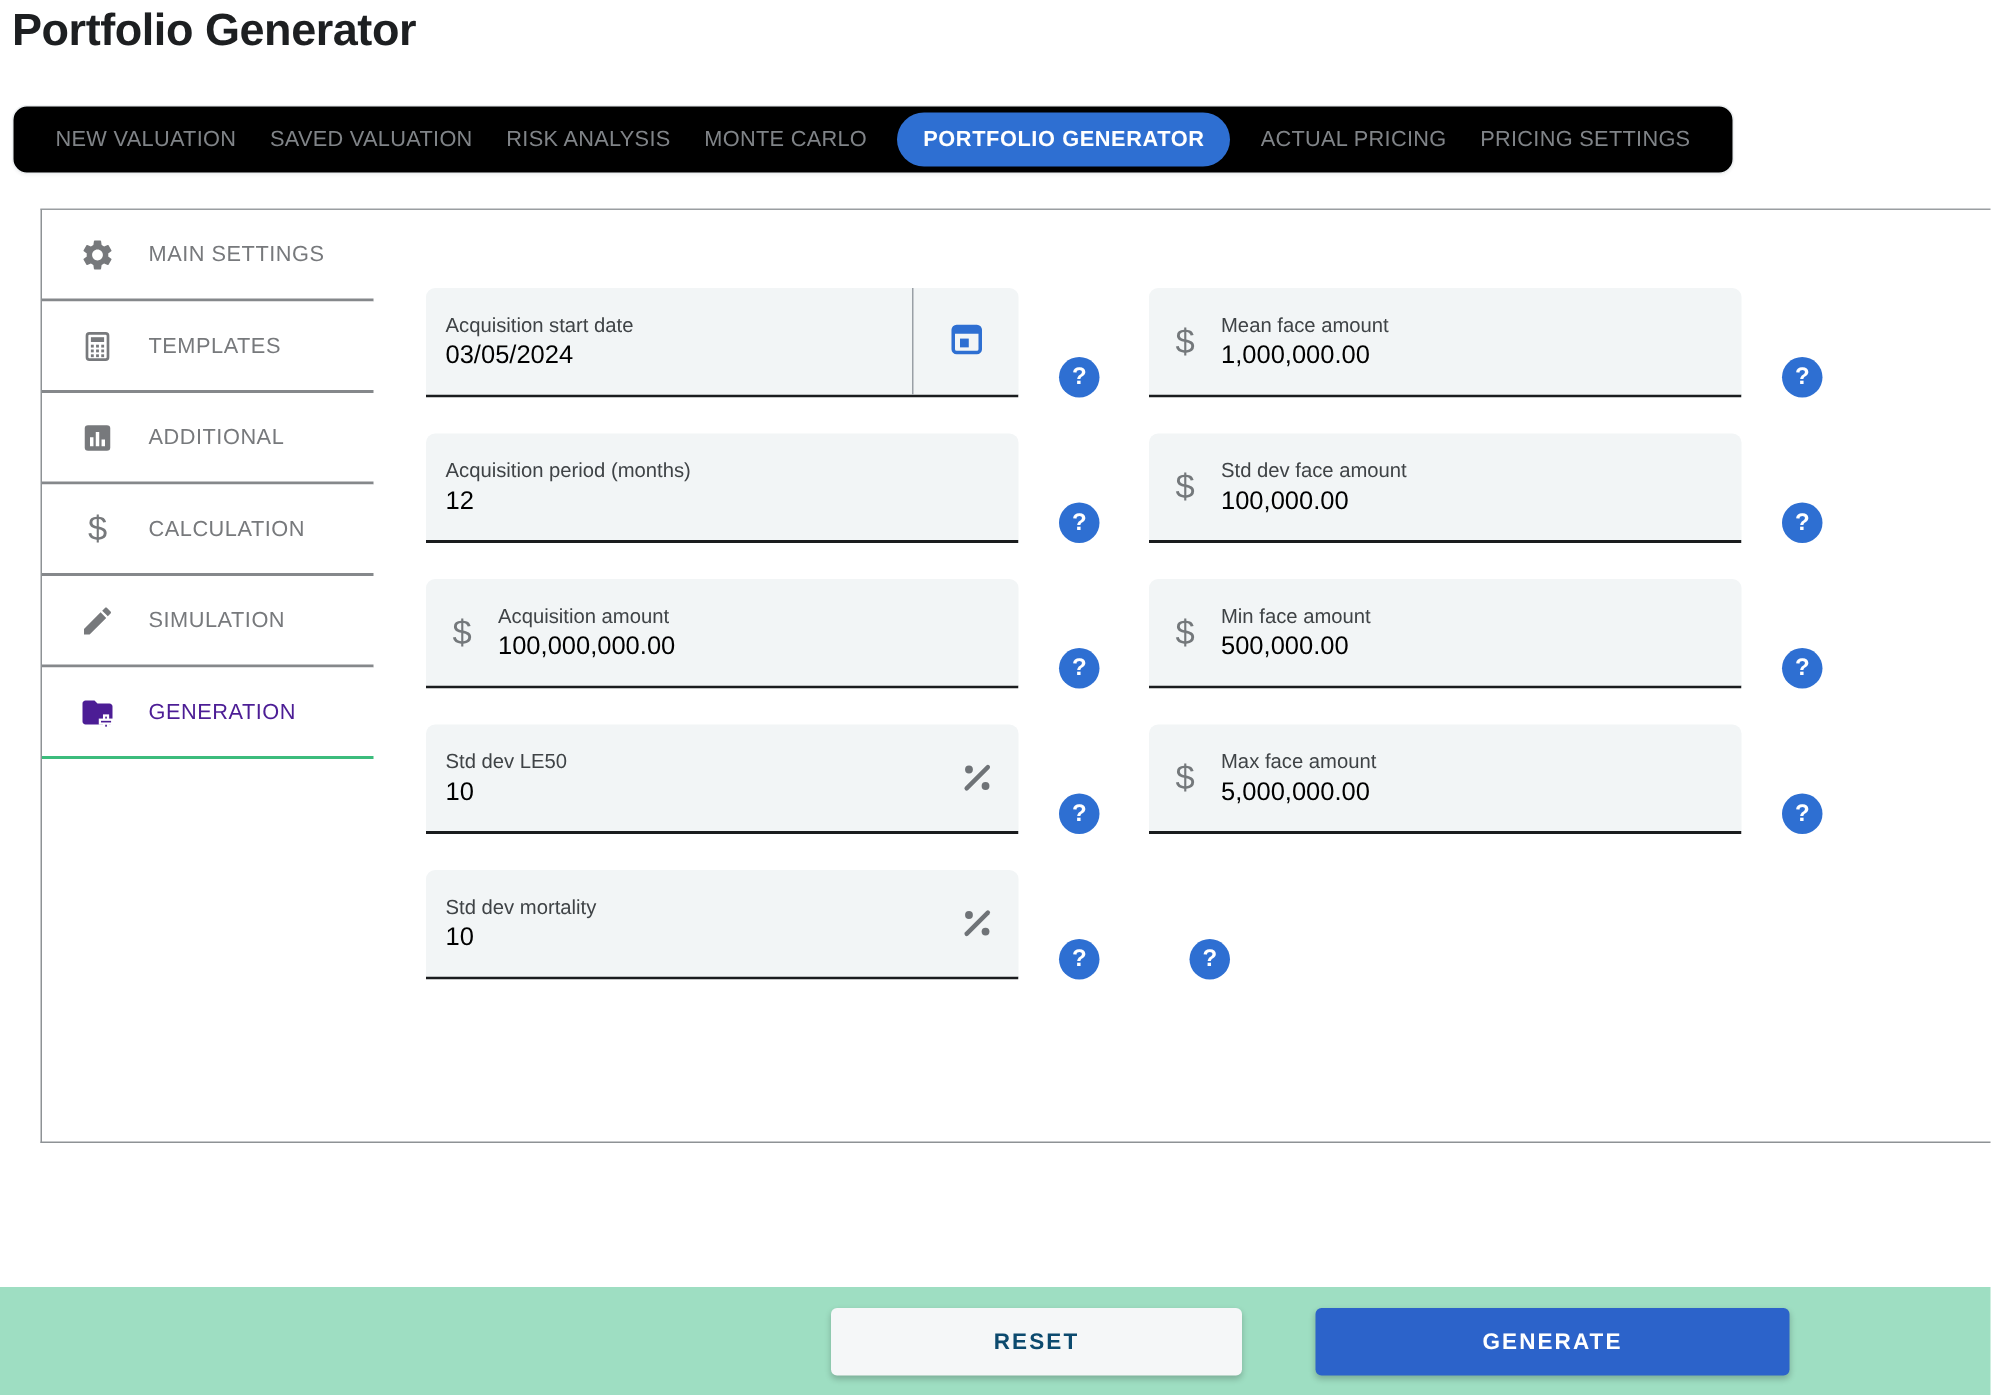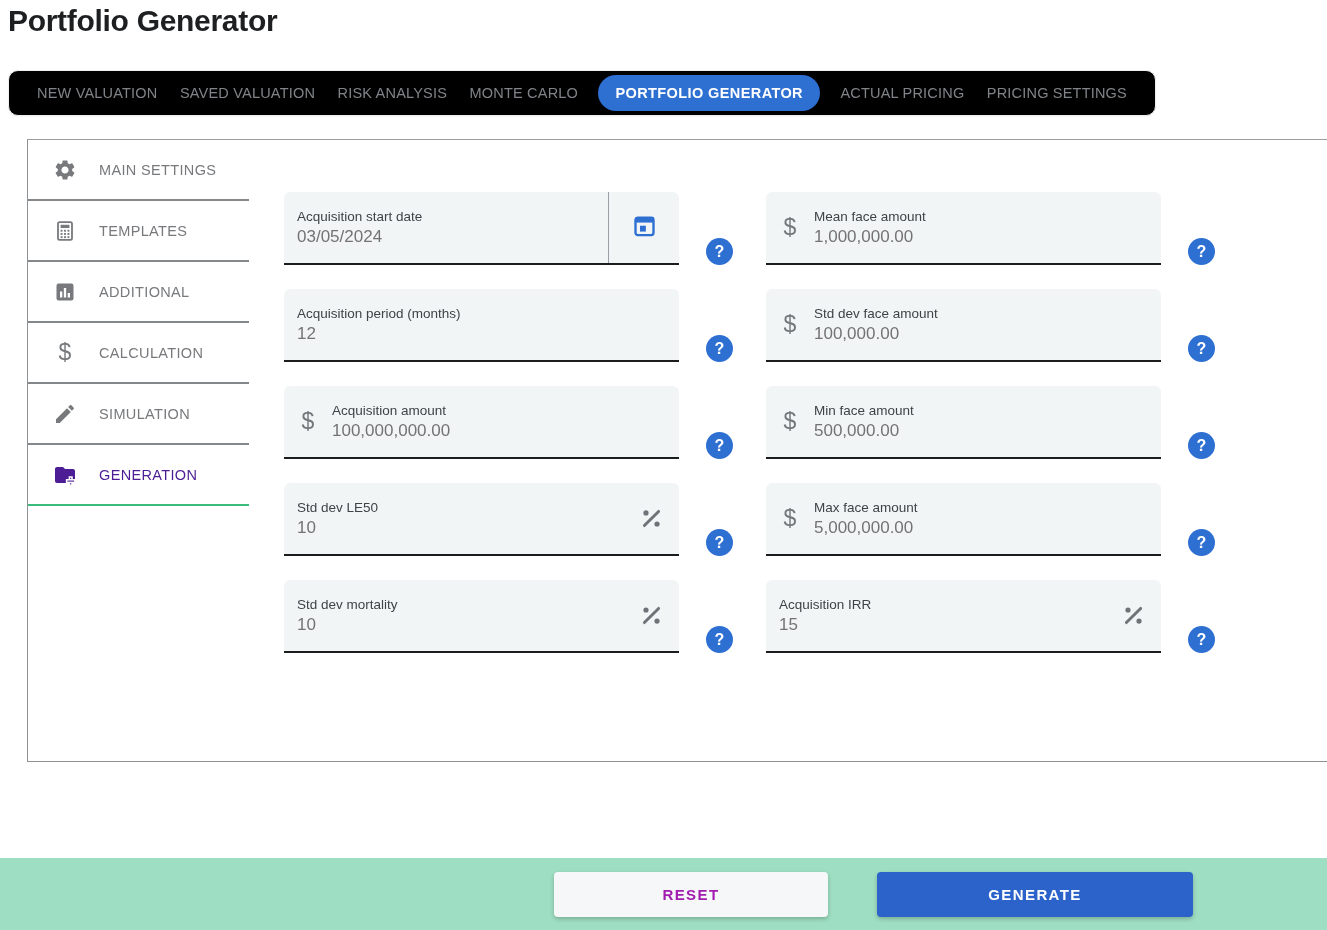--- a/index.html
+++ b/index.html
@@ -59,21 +59,21 @@
     display:flex; align-items:stretch; cursor:text;
   }
   .field-main { flex:1; display:flex; align-items:center; }
   .prefix {
     width:48px; display:flex; align-items:center; justify-content:center;
     font-size:23px; color:#74787b;
   }
   .texts { display:flex; flex-direction:column; gap:3px; }
   .texts.pad { padding-left:13px; }
   .f-label { font-size:13.5px; color:#3f4346; }
-  .f-value { font-size:17px; color:#737373; }
+  .f-value { font-size:17px; color:#000000; }
   .suffix-pct {
     width:56px; display:flex; align-items:center; justify-content:center;
     color:#6f7377;
   }
   .suffix-pct svg { width:25px; height:25px; }
   .date-section {
     width:71px; border-left:1px solid #9aa0a6;
     display:flex; align-items:center; justify-content:center; cursor:pointer;
   }
   .date-section svg { width:27px; height:27px; }
@@ -87,21 +87,21 @@
   .action-bar {
     position:absolute; left:0; top:858px; width:1327px; height:72px;
     background:#9edec2;
   }
   .action-bar button {
     position:absolute; top:14px; height:45px; border:none; border-radius:4px;
     font-family:"Liberation Sans", sans-serif; font-size:15px; font-weight:bold;
     letter-spacing:1.4px; cursor:pointer;
     box-shadow:0 2px 4px rgba(0,0,0,0.22);
   }
-  .reset-btn { left:554px; width:274px; background:#f5f7f8; color:#a21caf; }
+  .reset-btn { left:554px; width:274px; background:#f5f7f8; color:#0c4a6e; }
   .generate-btn { left:877px; width:316px; background:#2c63ca; color:#ffffff; }
 </style>
 </head>
 <body>
 
 <h1 class="page-title">Portfolio Generator</h1>
 
 <div class="tab-bar">
   <div class="tab">NEW VALUATION</div>
   <div class="tab">SAVED VALUATION</div>
@@ -328,35 +328,20 @@
               <svg viewBox="0 0 24 24">
                   <circle cx="6.7" cy="6.7" r="2.5" fill="currentColor"></circle>
                   <circle cx="17.3" cy="17.3" r="2.5" fill="currentColor"></circle>
                   <path d="M18.8 5.2L5.2 18.8" stroke="currentColor" stroke-width="2.8" stroke-linecap="round"></path>
                 </svg>
             </div>
           </div>
           <div class="help">?</div>
         </div>
         <div class="cell">
-          <div class="field">
-            <div class="field-main">
-              <div class="texts pad">
-                <span class="f-label">Acquisition IRR</span>
-                <span class="f-value">15</span>
-              </div>
-            </div>
-            <div class="suffix-pct">
-              <svg viewBox="0 0 24 24">
-                  <circle cx="6.7" cy="6.7" r="2.5" fill="currentColor"></circle>
-                  <circle cx="17.3" cy="17.3" r="2.5" fill="currentColor"></circle>
-                  <path d="M18.8 5.2L5.2 18.8" stroke="currentColor" stroke-width="2.8" stroke-linecap="round"></path>
-                </svg>
-            </div>
-          </div>
           <div class="help">?</div>
         </div>
       </div>
 
     </div>
   </div>
 </div>
 
 <div class="action-bar">
   <button class="reset-btn">RESET</button>

